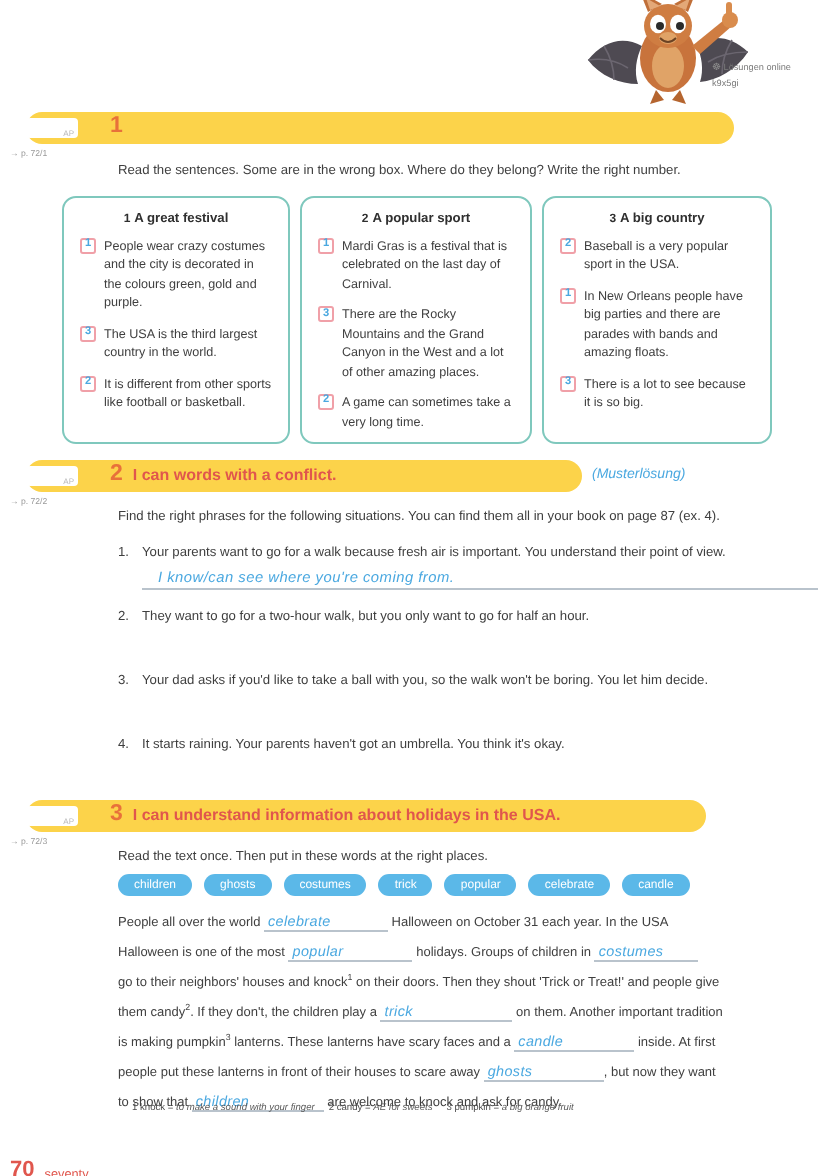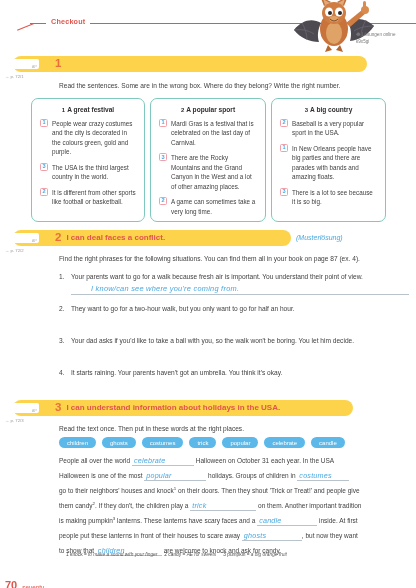--- a/index.html
+++ b/index.html
@@ -100,21 +100,21 @@
     font-size: 6.6px; color: #3f3f3f;
   }
   .qrow .qt {
     margin-left: 12px; font-size: 6.6px; color: #3f3f3f; line-height: 1.3;
   }
   .answer-line {
     position: absolute; left: 71px; width: 338px; height: 12px;
     border-bottom: 0.8px solid #b9c3cc;
   }
   .answer-line .hw {
-    position: absolute; left: 20px; bottom: 1.5px;
+    position: absolute; left: 8px; bottom: 1.5px;
     font-size: 7.4px; color: #4aa8e0;
     font-style: italic; letter-spacing: .25px;
     white-space: nowrap;
   }
 
   
   .chips { position: absolute; left: 59px; top: 437px; display: flex; gap: 6px; }
   .chip {
     background: #5bb8e8; color: #ffffff;
     font-size: 6px; border-radius: 7px;
@@ -150,25 +150,20 @@
   
   .footer { position: absolute; left: 5px; top: 568px; display: flex; align-items: flex-end; margin-top: 11px; }
   .footer .pg { font-size: 11px; font-weight: bold; color: #e0564d; }
   .footer .pw { font-size: 6.4px; color: #e0564d; margin-left: 5px; }
 </style>
 </head>
 <body>
 
 <div class="page">
 
-  <div class="topbar">
-    <div class="notch"></div>
-    <div class="rule"></div>
-    <div class="checkout-label">Checkout</div>
-  </div>
 
   <div class="mascot">
     <svg width="92" height="62" viewBox="0 0 92 62">
 
       <path d="M6 34 C14 24 24 22 33 27 C30 33 29 40 31 46 C22 46 12 42 6 34 Z" fill="#4e4a52"></path>
       <path d="M6 34 C13 33 20 34 26 38 M14 27 C17 32 19 38 19 44" fill="none" stroke="#6b6670" stroke-width="0.8"></path>
       <path d="M86 30 C78 22 68 21 60 26 C63 32 64 39 62 45 C71 44 80 39 86 30 Z" fill="#4e4a52"></path>
       <path d="M86 30 C79 30 72 31 66 35 M78 24 C75 29 73 35 73 41" fill="none" stroke="#6b6670" stroke-width="0.8"></path>
 
       <ellipse cx="46" cy="33" rx="14" ry="17" fill="#c8733c"></ellipse>
@@ -262,21 +257,21 @@
       <span class="txt">In New Orleans people have big parties and there are parades with bands and amazing floats.</span>
     </div>
     <div class="item">
       <span class="sq">3</span>
       <span class="txt">There is a lot to see because it is so big.</span>
     </div>
   </div>
 
   <div class="task-head" style="left:13px; top:230px; width:278px;">
     <span class="num">2</span>
-    <span class="title">I can deal faces a conflict.</span>
+    <span class="title">I can words with a conflict.</span>
   </div>
   <div class="tickbox" style="top:233px;">
     <span class="ap">AP</span>
   </div>
   <div class="pref" style="top:248px;">→ p. 72/2</div>
   <div style="position:absolute; left:296px; top:234px; font-size:7px; color:#4aa8e0; font-style:italic;">(Musterlösung)</div>
   <div class="instr" style="top:255px; width:352px;">Find the right phrases for the following situations. You can find them all in your book on page 87 (ex. 4).</div>
 
   <div class="qrow" style="top:273px;">
     <span class="qn">1.</span>

